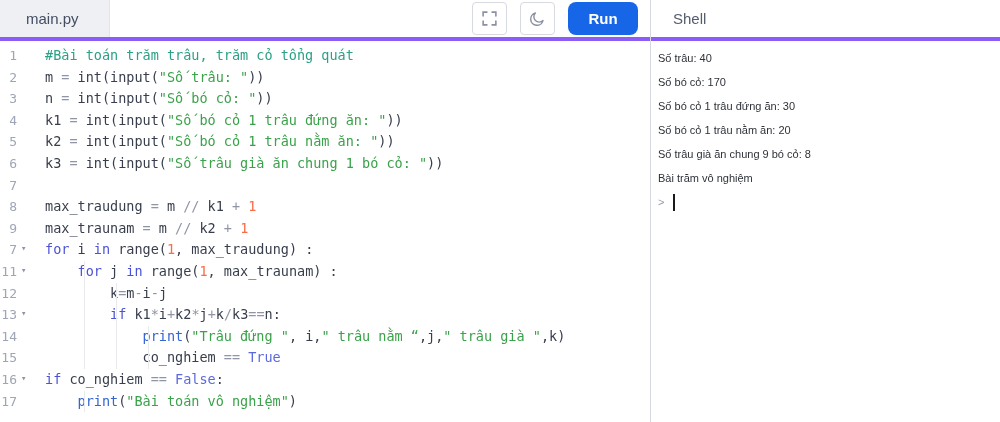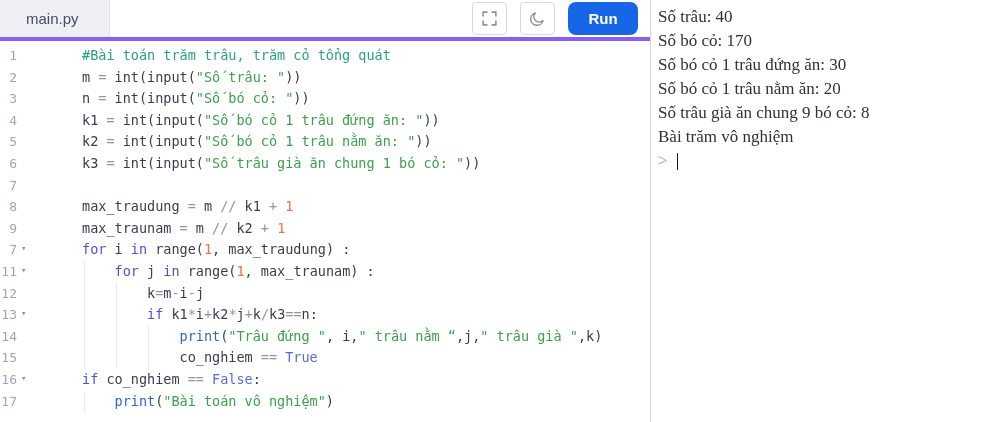--- a/index.html
+++ b/index.html
@@ -41,34 +41,34 @@
   }
   .line { position:relative; height:21.6px; line-height:21.6px; white-space:pre; }
   .ln {
     position:absolute; left:0; top:0; width:17px; text-align:right;
     color:#9ea5b4; font-size:13px;
   }
   .fold {
     position:absolute; left:21px; top:-1px; color:#8d94a8; font-size:9px; cursor:pointer;
   }
   .guide { position:absolute; top:0; width:1px; height:100%; background:#e9eaee; }
-  .ct { padding-left:82px; }
+  .ct { padding-left:45px; }
 
   .tk-c { color:var(--comment); }
   .tk-s { color:var(--string); }
   .tk-k { color:var(--keyword); }
   .tk-b { color:var(--builtin_keyword); }
   .tk-a { color:var(--atom); }
   .tk-n { color:var(--number); }
   .tk-o { color:var(--operator); }
   .tk-d { color:#383e4c; }
 
   .shell-body {
     flex:1; padding:5px 0 0 7px; overflow:hidden; cursor:text;
-    font-family:Liberation Serif, serif; font-size:17px; color:#2e3238;
+    font-family:Liberation Sans, sans-serif; font-size:11px; color:#2e3238;
   }
   .shell-line { height:24px; line-height:24px; white-space:pre; }
   .prompt-line { height:24px; line-height:24px; display:flex; align-items:center; }
   .prompt-char { color:#959aa8; }
   .cursor { display:inline-block; width:1.5px; height:17px; background:#1a1a1a; margin-left:9px; }
 
   svg { display:block; }
 </style>
 </head>
 <body>
@@ -111,20 +111,23 @@
         <div class="line"><span class="ln">12</span><div class="guide" style="left: 84px;"></div><div class="guide" style="left: 116px;"></div><span class="ct">        <span class="tk-d">k</span><span class="tk-o">=</span><span class="tk-d">m</span><span class="tk-o">-</span><span class="tk-d">i</span><span class="tk-o">-</span><span class="tk-d">j</span></span></div>
         <div class="line"><span class="ln">13</span><span class="fold">▾</span><div class="guide" style="left: 84px;"></div><div class="guide" style="left: 116px;"></div><span class="ct">        <span class="tk-k">if</span><span class="tk-d"> k1</span><span class="tk-o">*</span><span class="tk-d">i</span><span class="tk-o">+</span><span class="tk-d">k2</span><span class="tk-o">*</span><span class="tk-d">j</span><span class="tk-o">+</span><span class="tk-d">k</span><span class="tk-o">/</span><span class="tk-d">k3</span><span class="tk-o">==</span><span class="tk-d">n:</span></span></div>
         <div class="line"><span class="ln">14</span><div class="guide" style="left: 84px;"></div><div class="guide" style="left: 116px;"></div><div class="guide" style="left: 148px;"></div><span class="ct">            <span class="tk-b">print</span><span class="tk-d">(</span><span class="tk-s">"Trâu đứng "</span><span class="tk-d">, i,</span><span class="tk-s">" trâu nằm “</span><span class="tk-d">,j,</span><span class="tk-s">" trâu già "</span><span class="tk-d">,k)</span></span></div>
         <div class="line"><span class="ln">15</span><div class="guide" style="left: 84px;"></div><div class="guide" style="left: 116px;"></div><div class="guide" style="left: 148px;"></div><span class="ct">            <span class="tk-d">co_nghiem </span><span class="tk-o">==</span><span class="tk-d"> </span><span class="tk-a">True</span></span></div>
         <div class="line"><span class="ln">16</span><span class="fold">▾</span><span class="ct"><span class="tk-k">if</span><span class="tk-d"> co_nghiem </span><span class="tk-o">==</span><span class="tk-d"> </span><span class="tk-a">False</span><span class="tk-d">:</span></span></div>
         <div class="line"><span class="ln">17</span><div class="guide" style="left: 84px;"></div><span class="ct">    <span class="tk-b">print</span><span class="tk-d">(</span><span class="tk-s">"Bài toán vô nghiệm"</span><span class="tk-d">)</span></span></div>
       </div>
   </div>
 
   <div class="right-panel">
+    <div class="header shell-header">
+      <span>Shell</span>
+    </div>
     <div class="shell-body" id="shell">
         <div class="shell-line">Số trâu: 40</div>
         <div class="shell-line">Số bó cỏ: 170</div>
         <div class="shell-line">Số bó cỏ 1 trâu đứng ăn: 30</div>
         <div class="shell-line">Số bó cỏ 1 trâu nằm ăn: 20</div>
         <div class="shell-line">Số trâu già ăn chung 9 bó cỏ: 8</div>
         <div class="shell-line">Bài trăm vô nghiệm</div>
         <div class="prompt-line">
           <span class="prompt-char">&gt;</span>
           <span class="cursor"></span>

